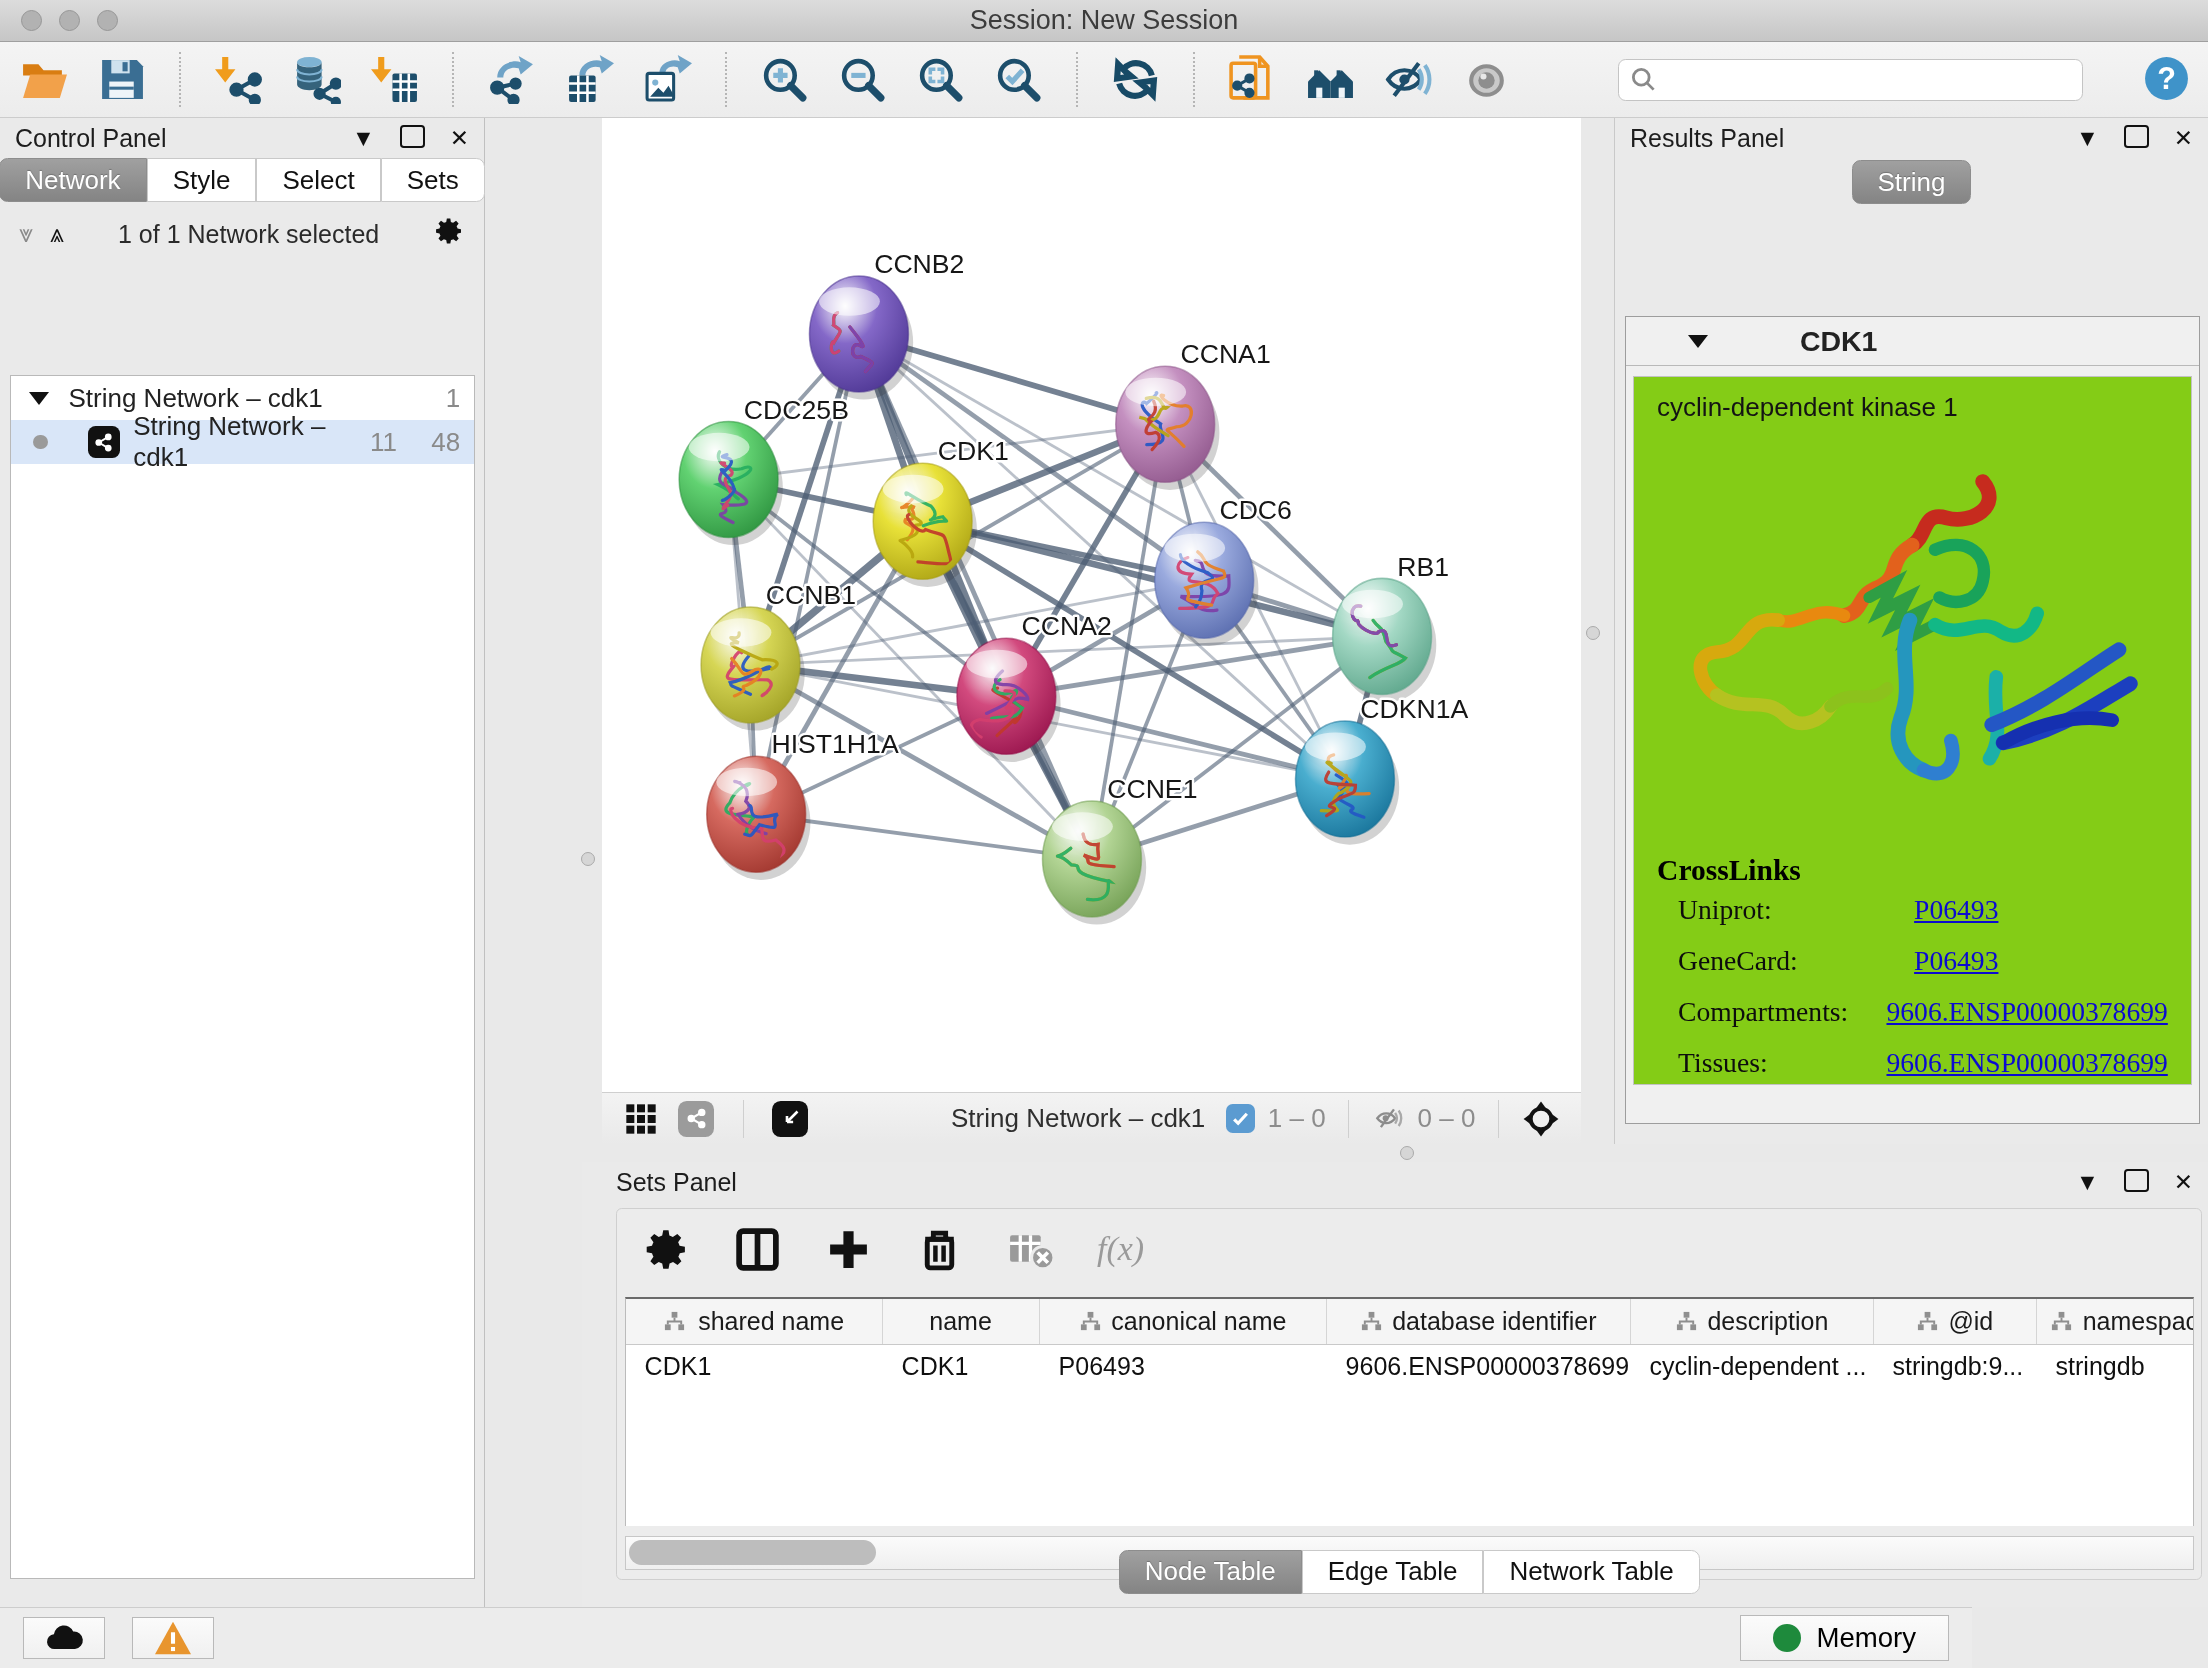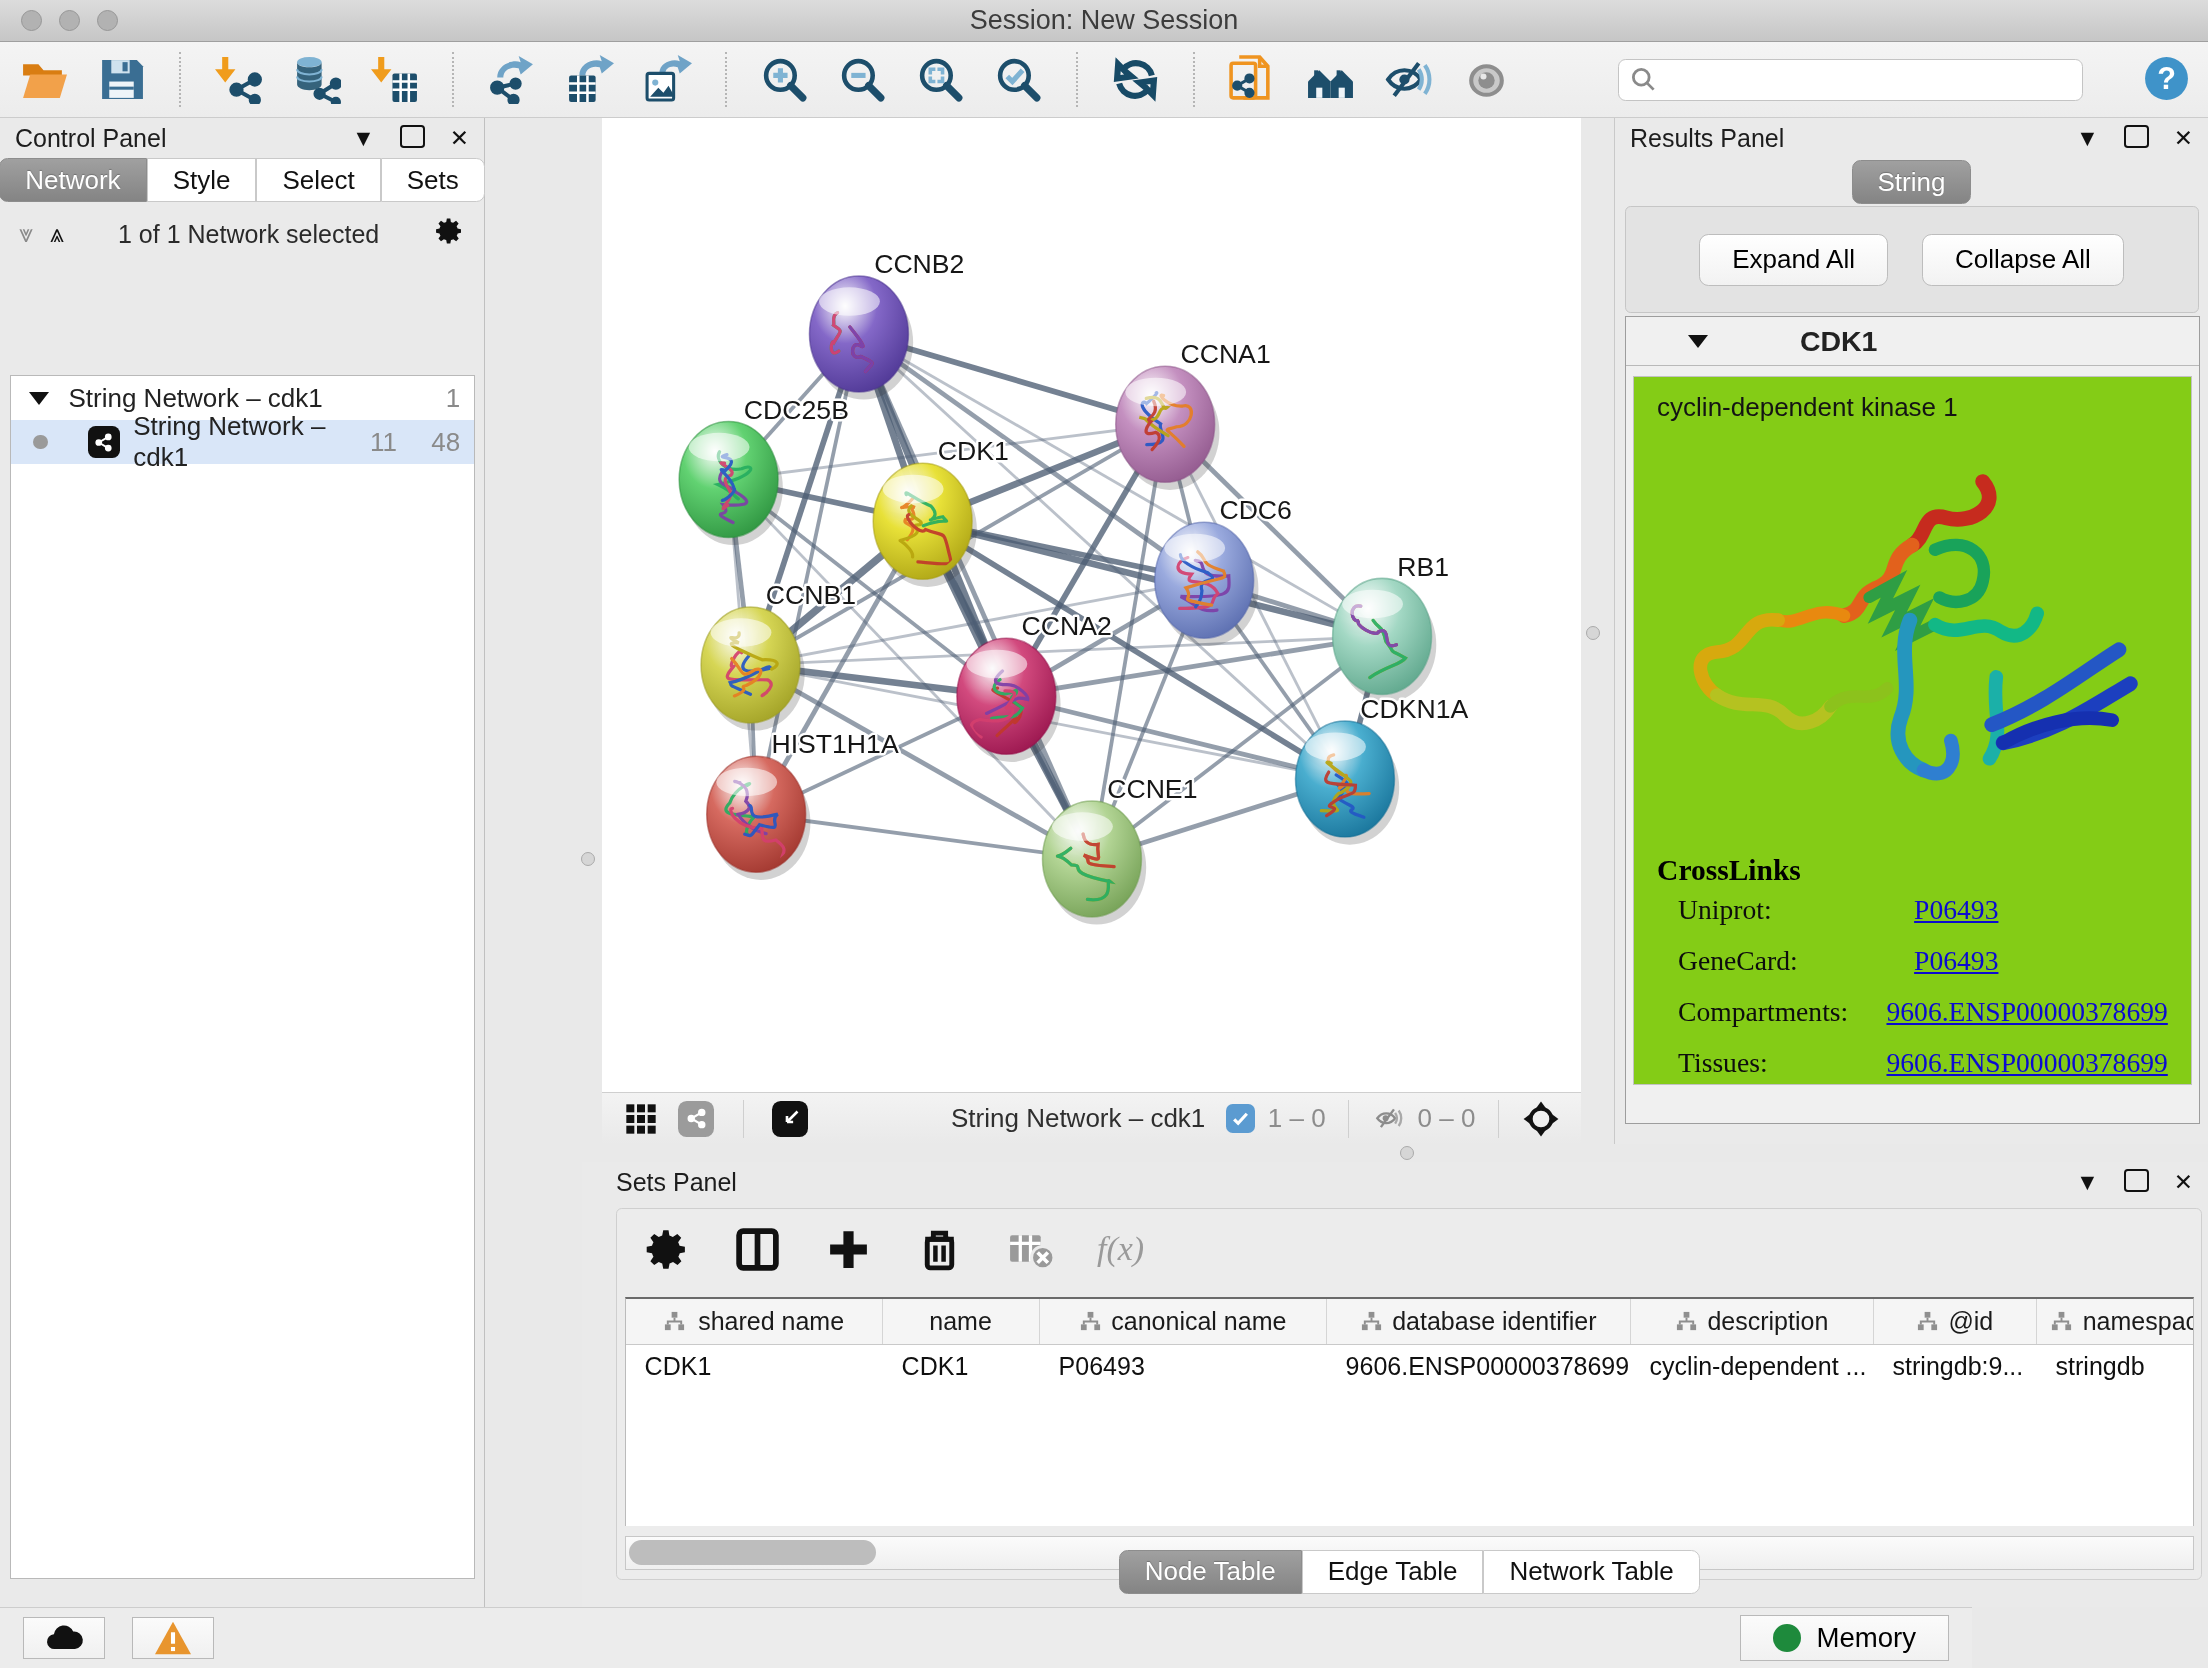--- a/index.html
+++ b/index.html
@@ -673,24 +673,20 @@
     <div class="panel-head">
       <span>Results Panel</span>
       <span class="spacer"></span>
       <button class="ph-btn">▼</button>
       <button class="ph-btn"><span class="ph-box"></span></button>
       <button class="ph-btn">✕</button>
     </div>
     <div class="tabs" style="margin-top:1.9px">
       <div class="tab only sel">String</div>
     </div>
-    <div class="rp-btnbox">
-      <button class="rp-btn">Expand All</button>
-      <button class="rp-btn">Collapse All</button>
-    </div>
     <div class="rp-outer">
       <div class="rp-sec-head">
         <span class="disc"></span>
         <span>CDK1</span>
       </div>
       <div class="rp-inner">
         <div class="rp-desc">cyclin-dependent kinase 1</div>
         <svg width="561" height="409" viewBox="0 0 480 360">
           <g fill="none" stroke-linecap="round">
             <path d="M300 48 C 318 70 290 86 268 80 C 246 74 252 96 238 104" stroke="#c62b1e" stroke-width="13"></path>

